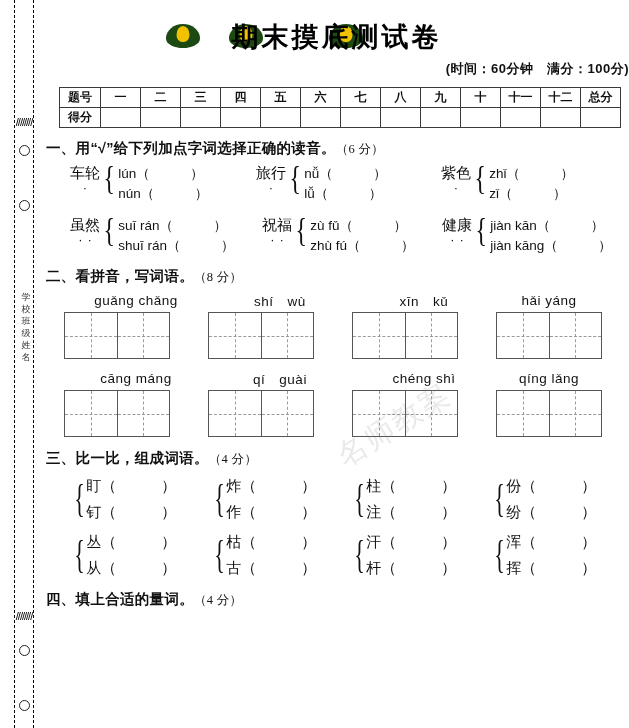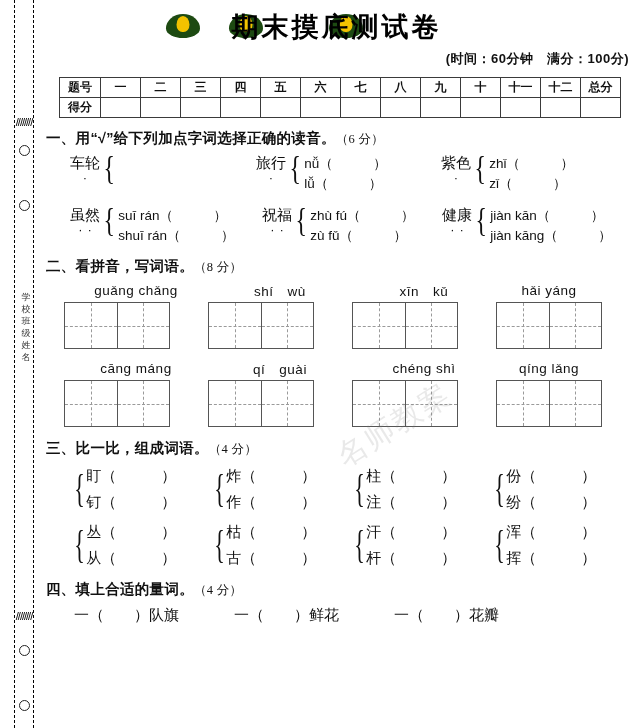--- a/index.html
+++ b/index.html
@@ -60,21 +60,21 @@
     position: absolute;
     left: 19px;
     width: 9px; height: 9px;
     border: 1.3px solid #222;
     border-radius: 50%;
   }
 
   
   .page {
     position: absolute;
-    left: 44px; top: 4px;
+    left: 44px; top: 14px;
     width: 585px; height: 512px;
   }
 
   
   .title-wrap {
     position: relative;
     height: 42px;
     margin-top: 2px;
   }
   .title-art {
@@ -352,20 +352,24 @@
     <span>一、用“√”给下列加点字词选择正确的读音。</span><span class="pts">（6 分）</span>
   </div>
 
   <div class="q1-row">
     <div class="q1-item" style="width:186px">
       <span class="q1-word">
         <span>车轮</span>
         <span class="dots">·</span>
       </span>
       <span class="brace">{</span>
+      <span class="q1-opts">
+        <div>lún（　　　）</div>
+        <div>nún（　　　）</div>
+      </span>
     </div>
     <div class="q1-item" style="width:185px">
       <span class="q1-word">
         <span>旅行</span>
         <span class="dots">·</span>
       </span>
       <span class="brace">{</span>
       <span class="q1-opts">
         <div>nǚ（　　　）</div>
         <div>lǚ（　　　）</div>
@@ -396,22 +400,22 @@
         <div>shuī rán（　　　）</div>
       </span>
     </div>
     <div class="q1-item" style="width:180px">
       <span class="q1-word">
         <span>祝福</span>
         <span class="dots">··</span>
       </span>
       <span class="brace">{</span>
       <span class="q1-opts">
+        <div>zù fǔ（　　　）</div>
         <div>zhù fú（　　　）</div>
-        <div>zù fǔ（　　　）</div>
       </span>
     </div>
     <div class="q1-item">
       <span class="q1-word">
         <span>健康</span>
         <span class="dots">··</span>
       </span>
       <span class="brace">{</span>
       <span class="q1-opts">
         <div>jiàn kān（　　　）</div>
@@ -553,21 +557,16 @@
           <div>挥（　　　）</div>
         </span>
       </div>
     </div>
   </div>
 
   <div class="sec-head" style="margin-top:9px">
     <span>四、填上合适的量词。</span><span class="pts">（4 分）</span>
   </div>
 
-  <div class="q4-row">
-    <div style="width:160px">一（　　）队旗</div>
-    <div style="width:160px">一（　　）鲜花</div>
-    <div>一（　　）花瓣</div>
-  </div>
 
 </div>
 
 <div class="watermark">名师教案</div>
 
 </body></html>

